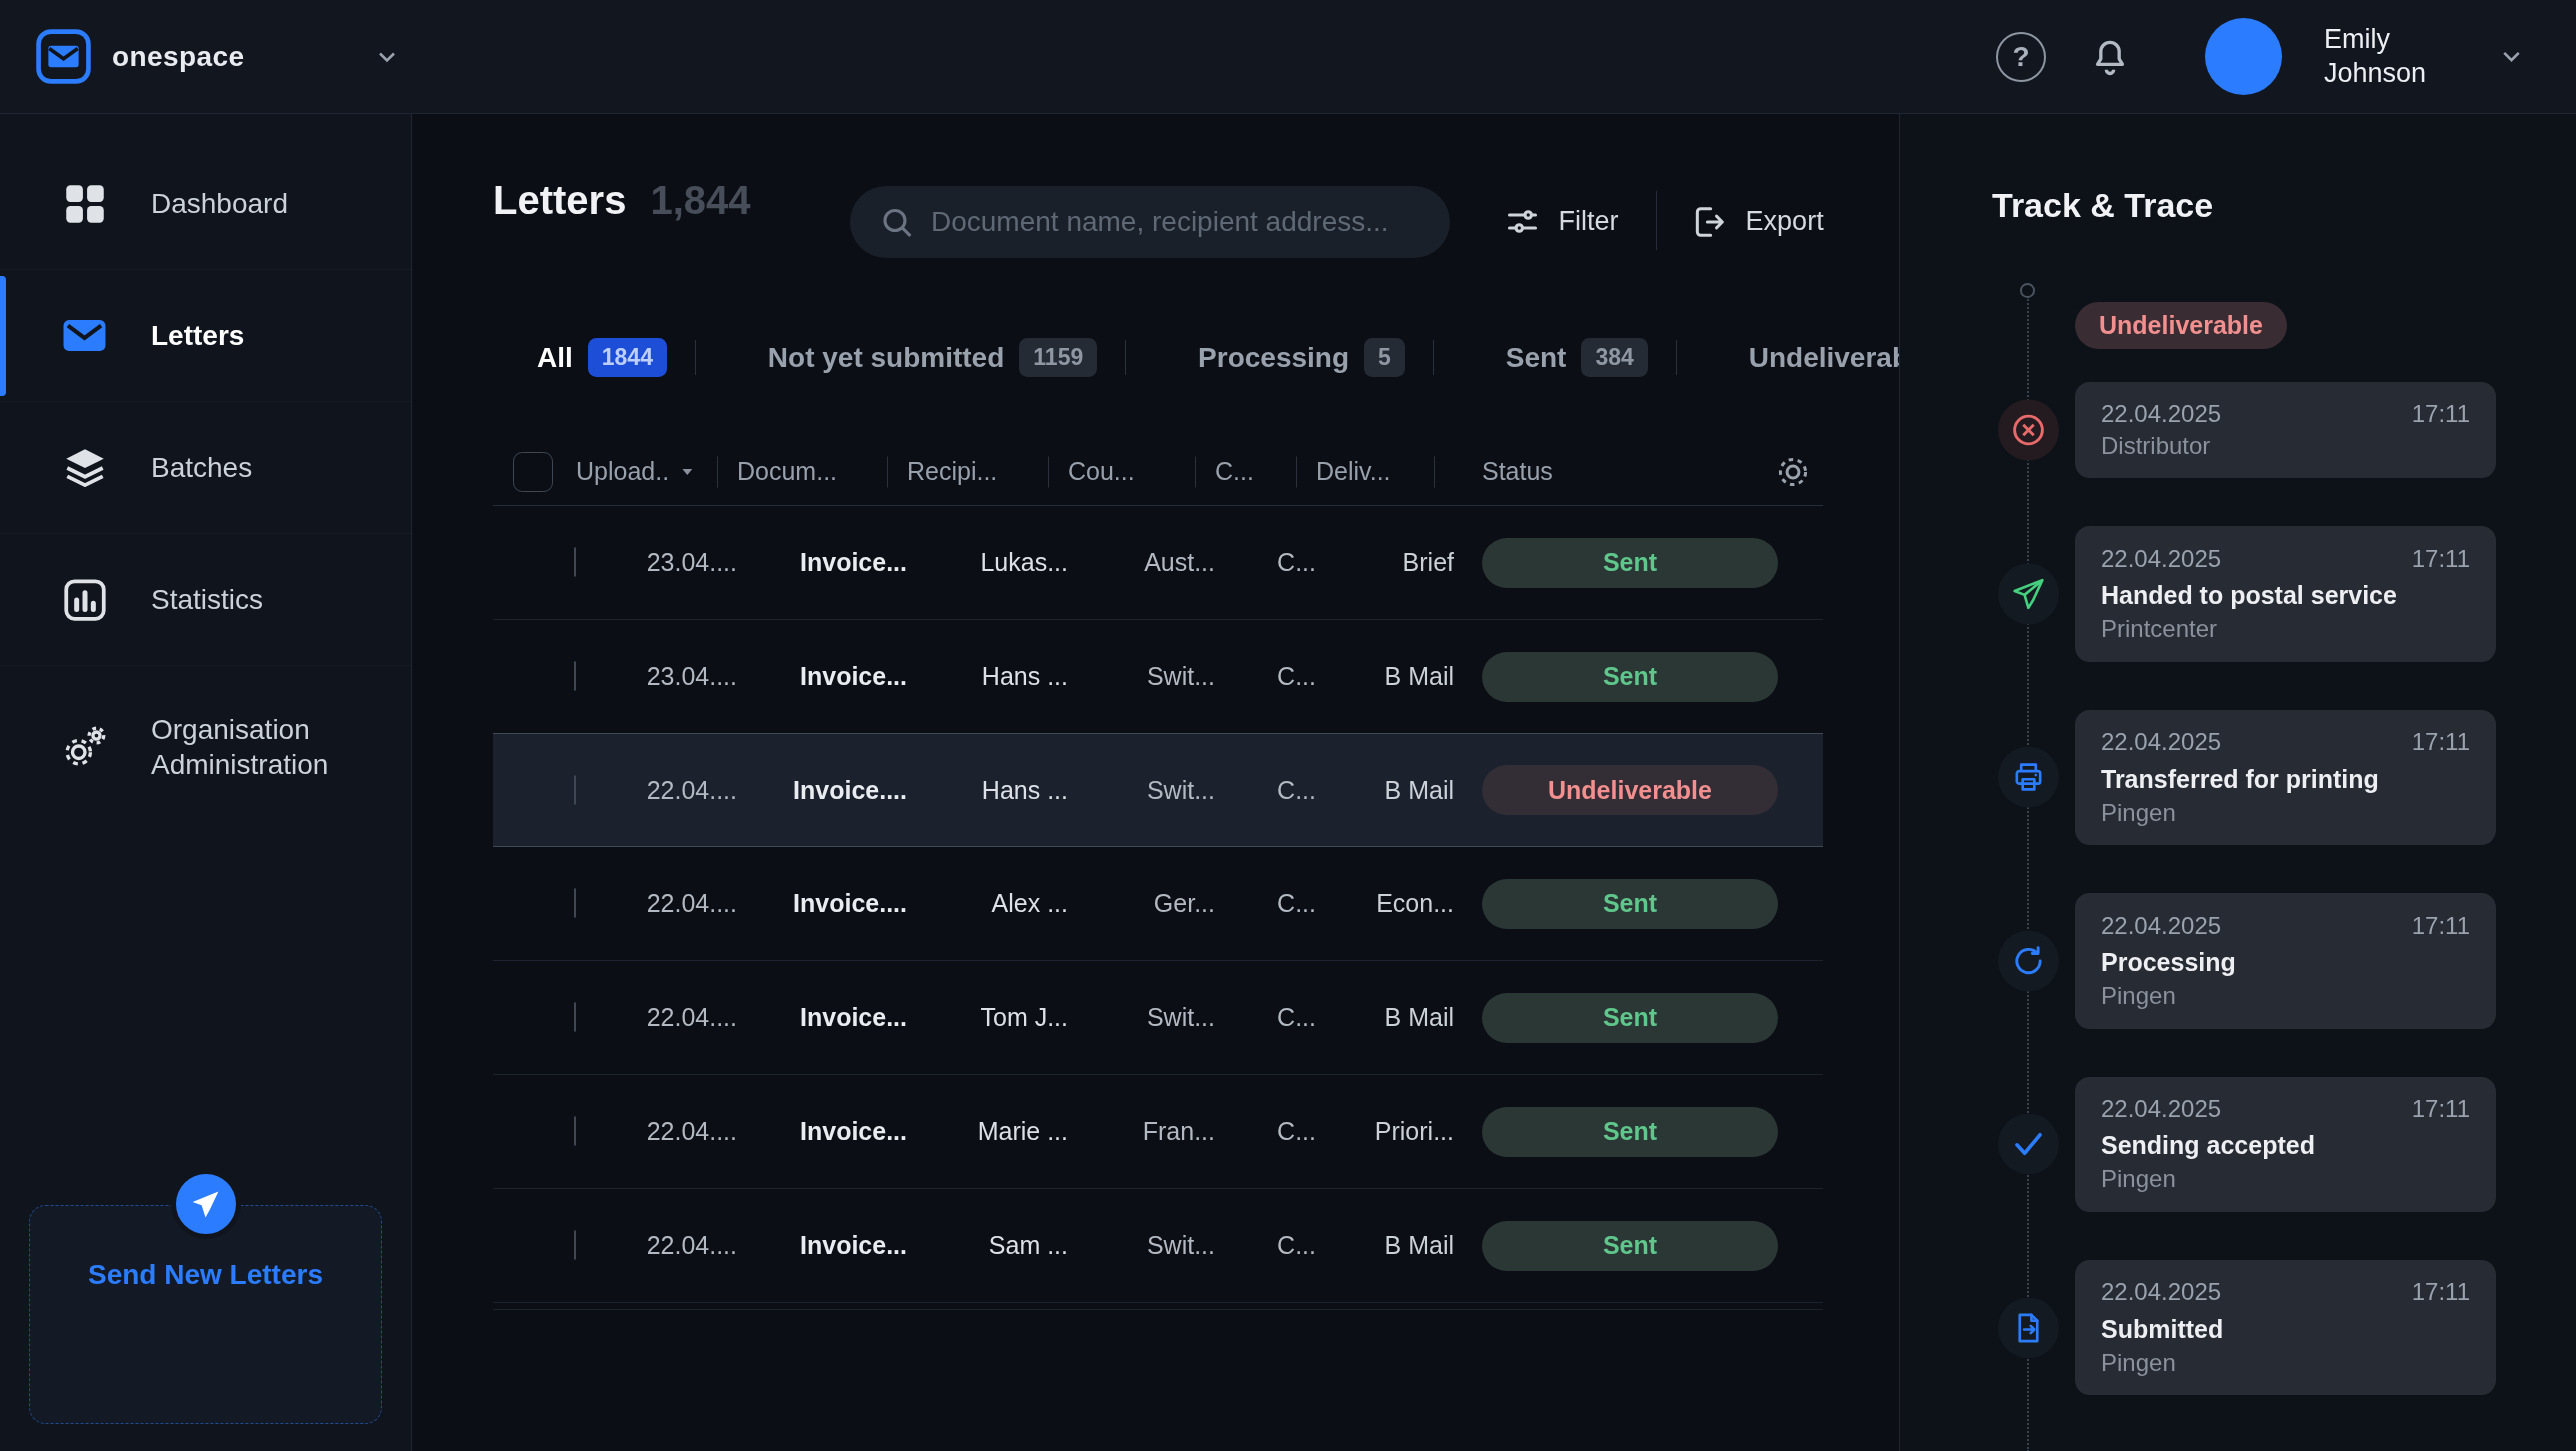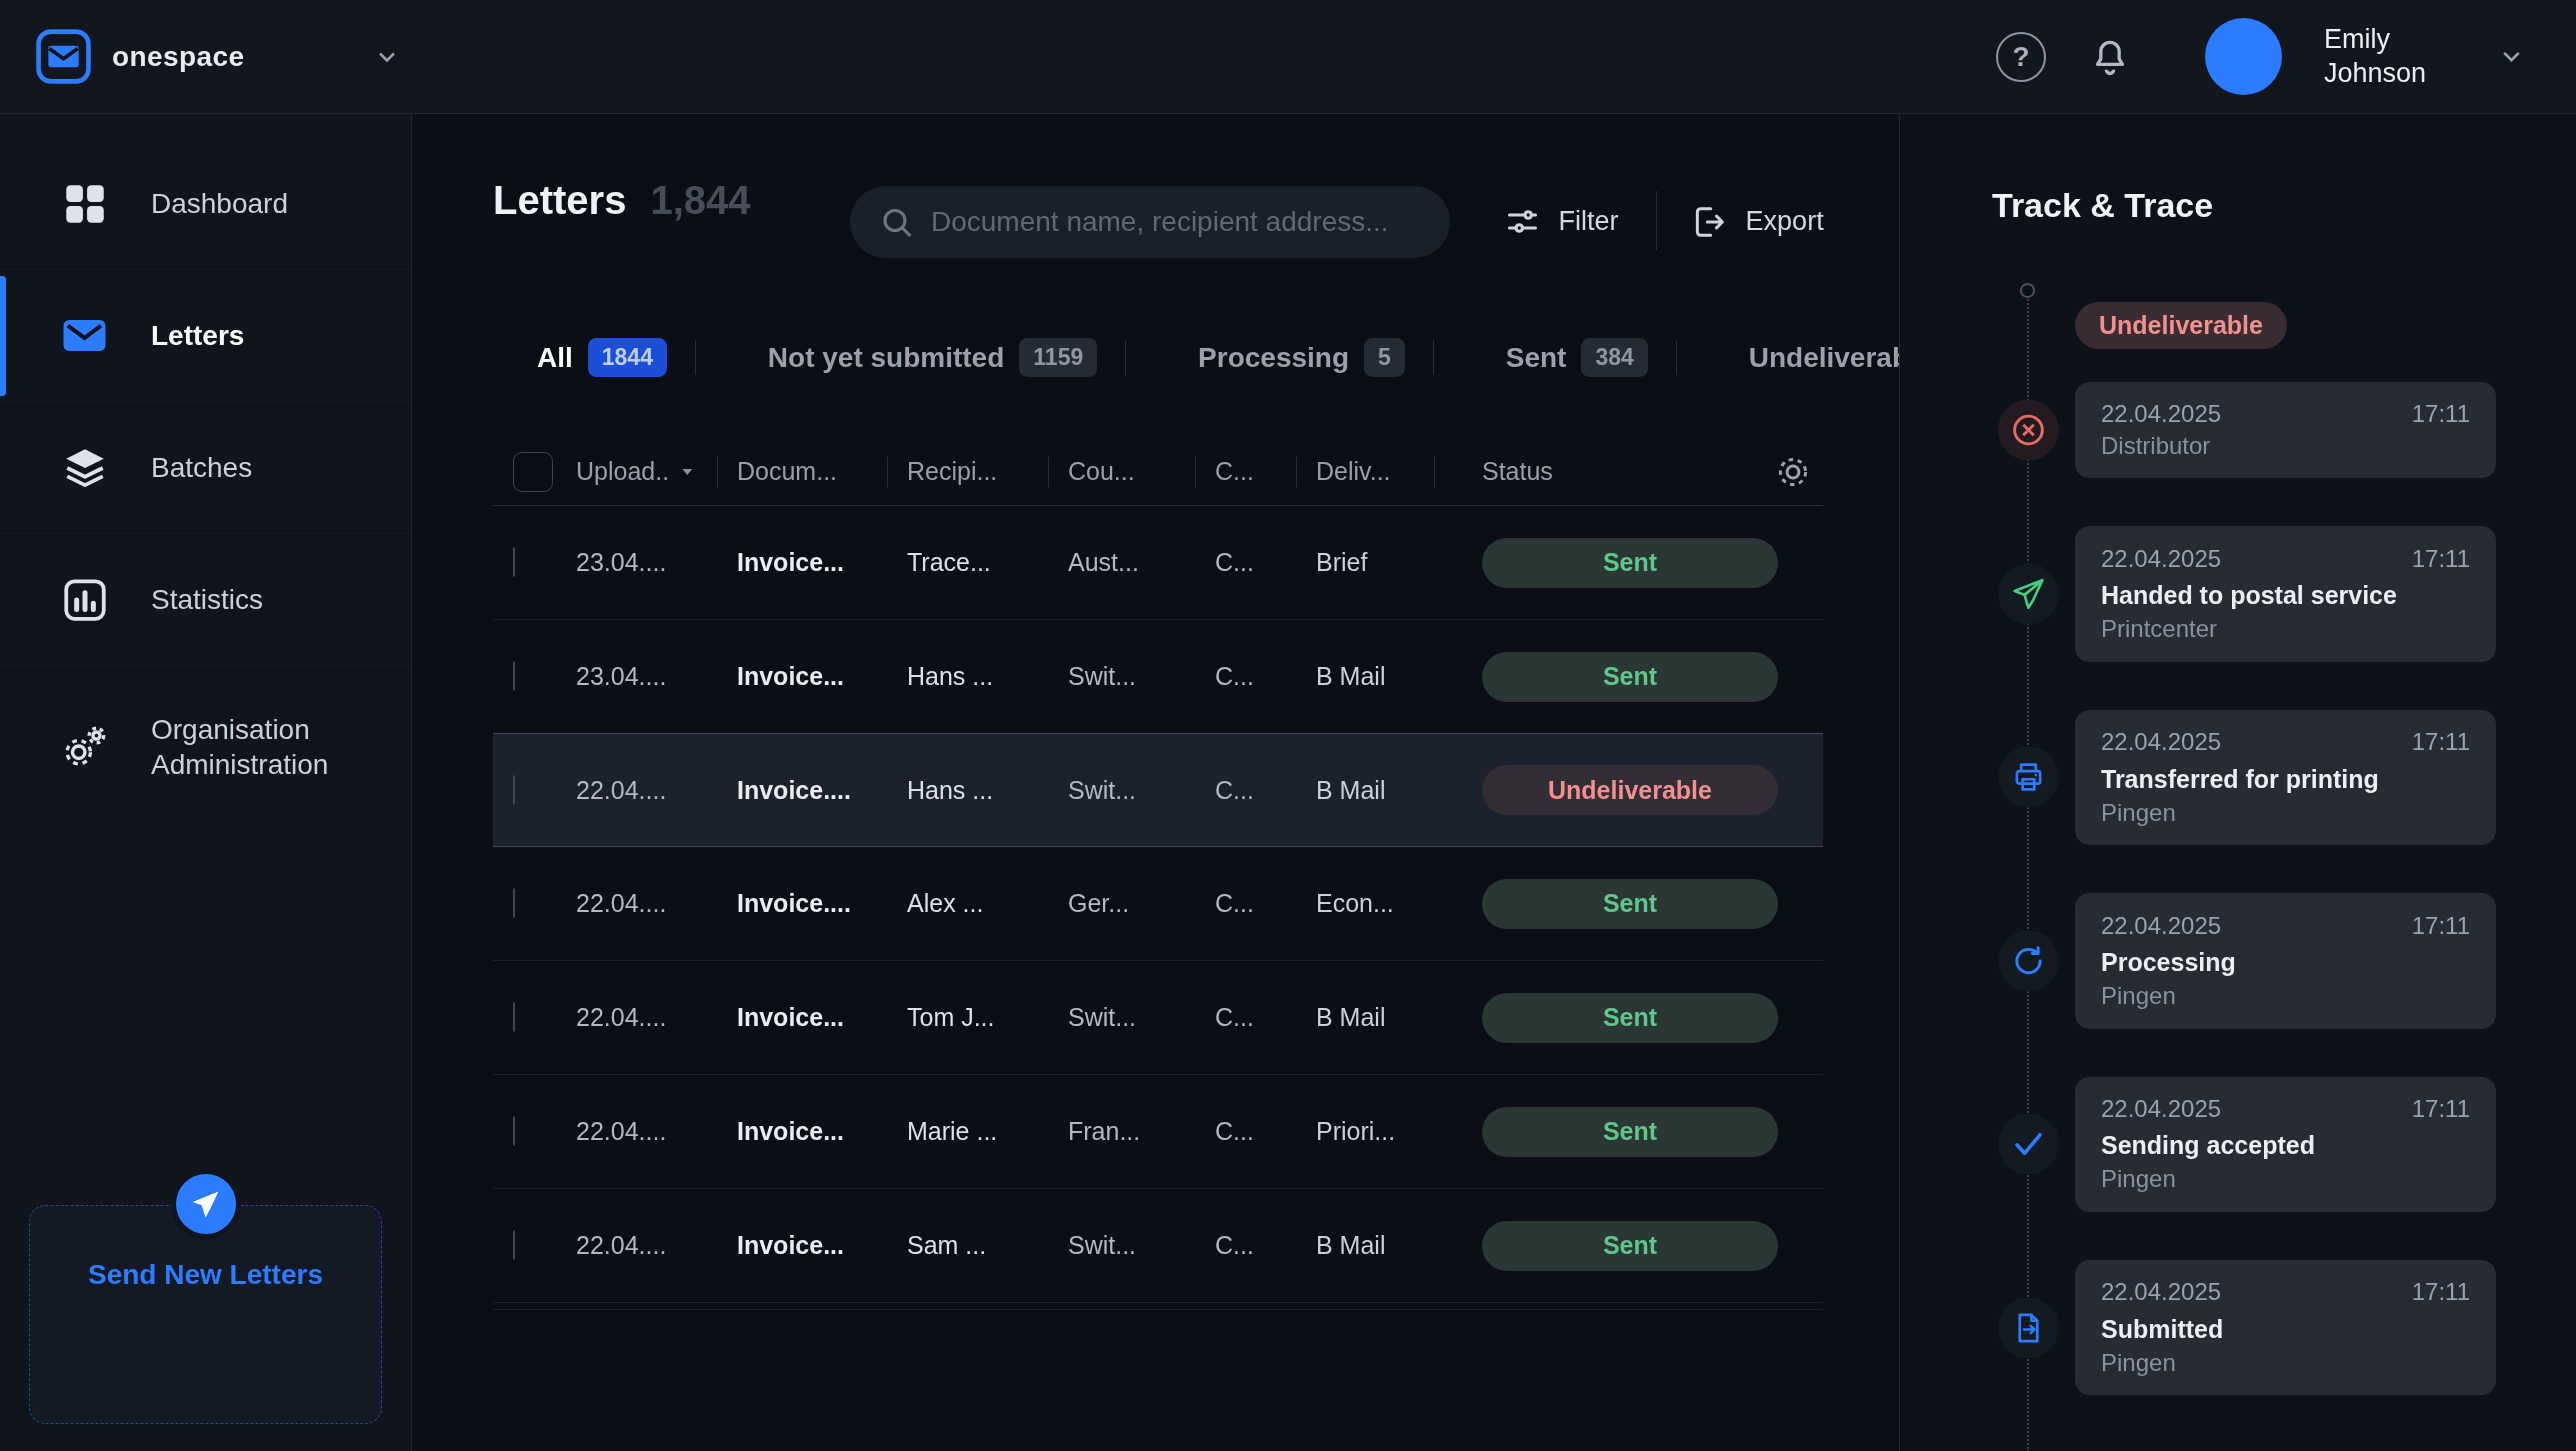--- a/index.html
+++ b/index.html
@@ -89,20 +89,21 @@
   .badge { font-size:23px; font-weight:600; border-radius:8.3px; padding:6.4px 14px; background:#242b35; color:#8f97a3; }
   .badge.blue { background:#1d4ed8; color:#bcd0fb; }
   .tab-sep { width:0.9px; height:35px; background:#2a313d; flex:none; }
 
   
   .table { position:absolute; left:81px; top:324px; width:1330px; }
   .thead, .trow {
     display:grid;
     grid-template-columns:83px 161px 170px 161px 147px 101px 138px 369px;
     align-items:center;
+    text-align:right;
   }
   .thead { position:relative; height:68px; border-bottom:0.9px solid #262d38; }
   .th { font-size:25px; color:#98a0ac; display:flex; align-items:center; gap:11px; position:relative; }
   .th.sep::before, .cell-status-head::before {
     content:""; position:absolute; left:-20px; top:50%; transform:translateY(-50%);
     width:0.9px; height:31px; background:#2a313d;
   }
   .gear-btn { position:absolute; right:9.2px; top:50%; transform:translateY(-50%); cursor:pointer; display:flex; }
 
   .trow { height:114px; border-bottom:0.9px solid #1d232e; }
@@ -360,21 +361,21 @@
             <circle cx="12" cy="12" r="7.2" stroke-dasharray="2.6 2.6"></circle>
           </svg>
         </span>
       </div>
     </div>
 
     <div class="trow">
       <div class="cell"><span class="checkbox"></span></div>
       <div class="cell c-upload">23.04....</div>
       <div class="cell c-doc">Invoice...</div>
-      <div class="cell c-rec">Trace...</div>
+      <div class="cell c-rec">Lukas...</div>
       <div class="cell c-country">Aust...</div>
       <div class="cell c-c">C...</div>
       <div class="cell c-del">Brief</div>
       <div class="cell">
           <span class="pill sent">Sent</span>
         </div>
     </div>
 
     <div class="trow">
       <div class="cell"><span class="checkbox"></span></div>

